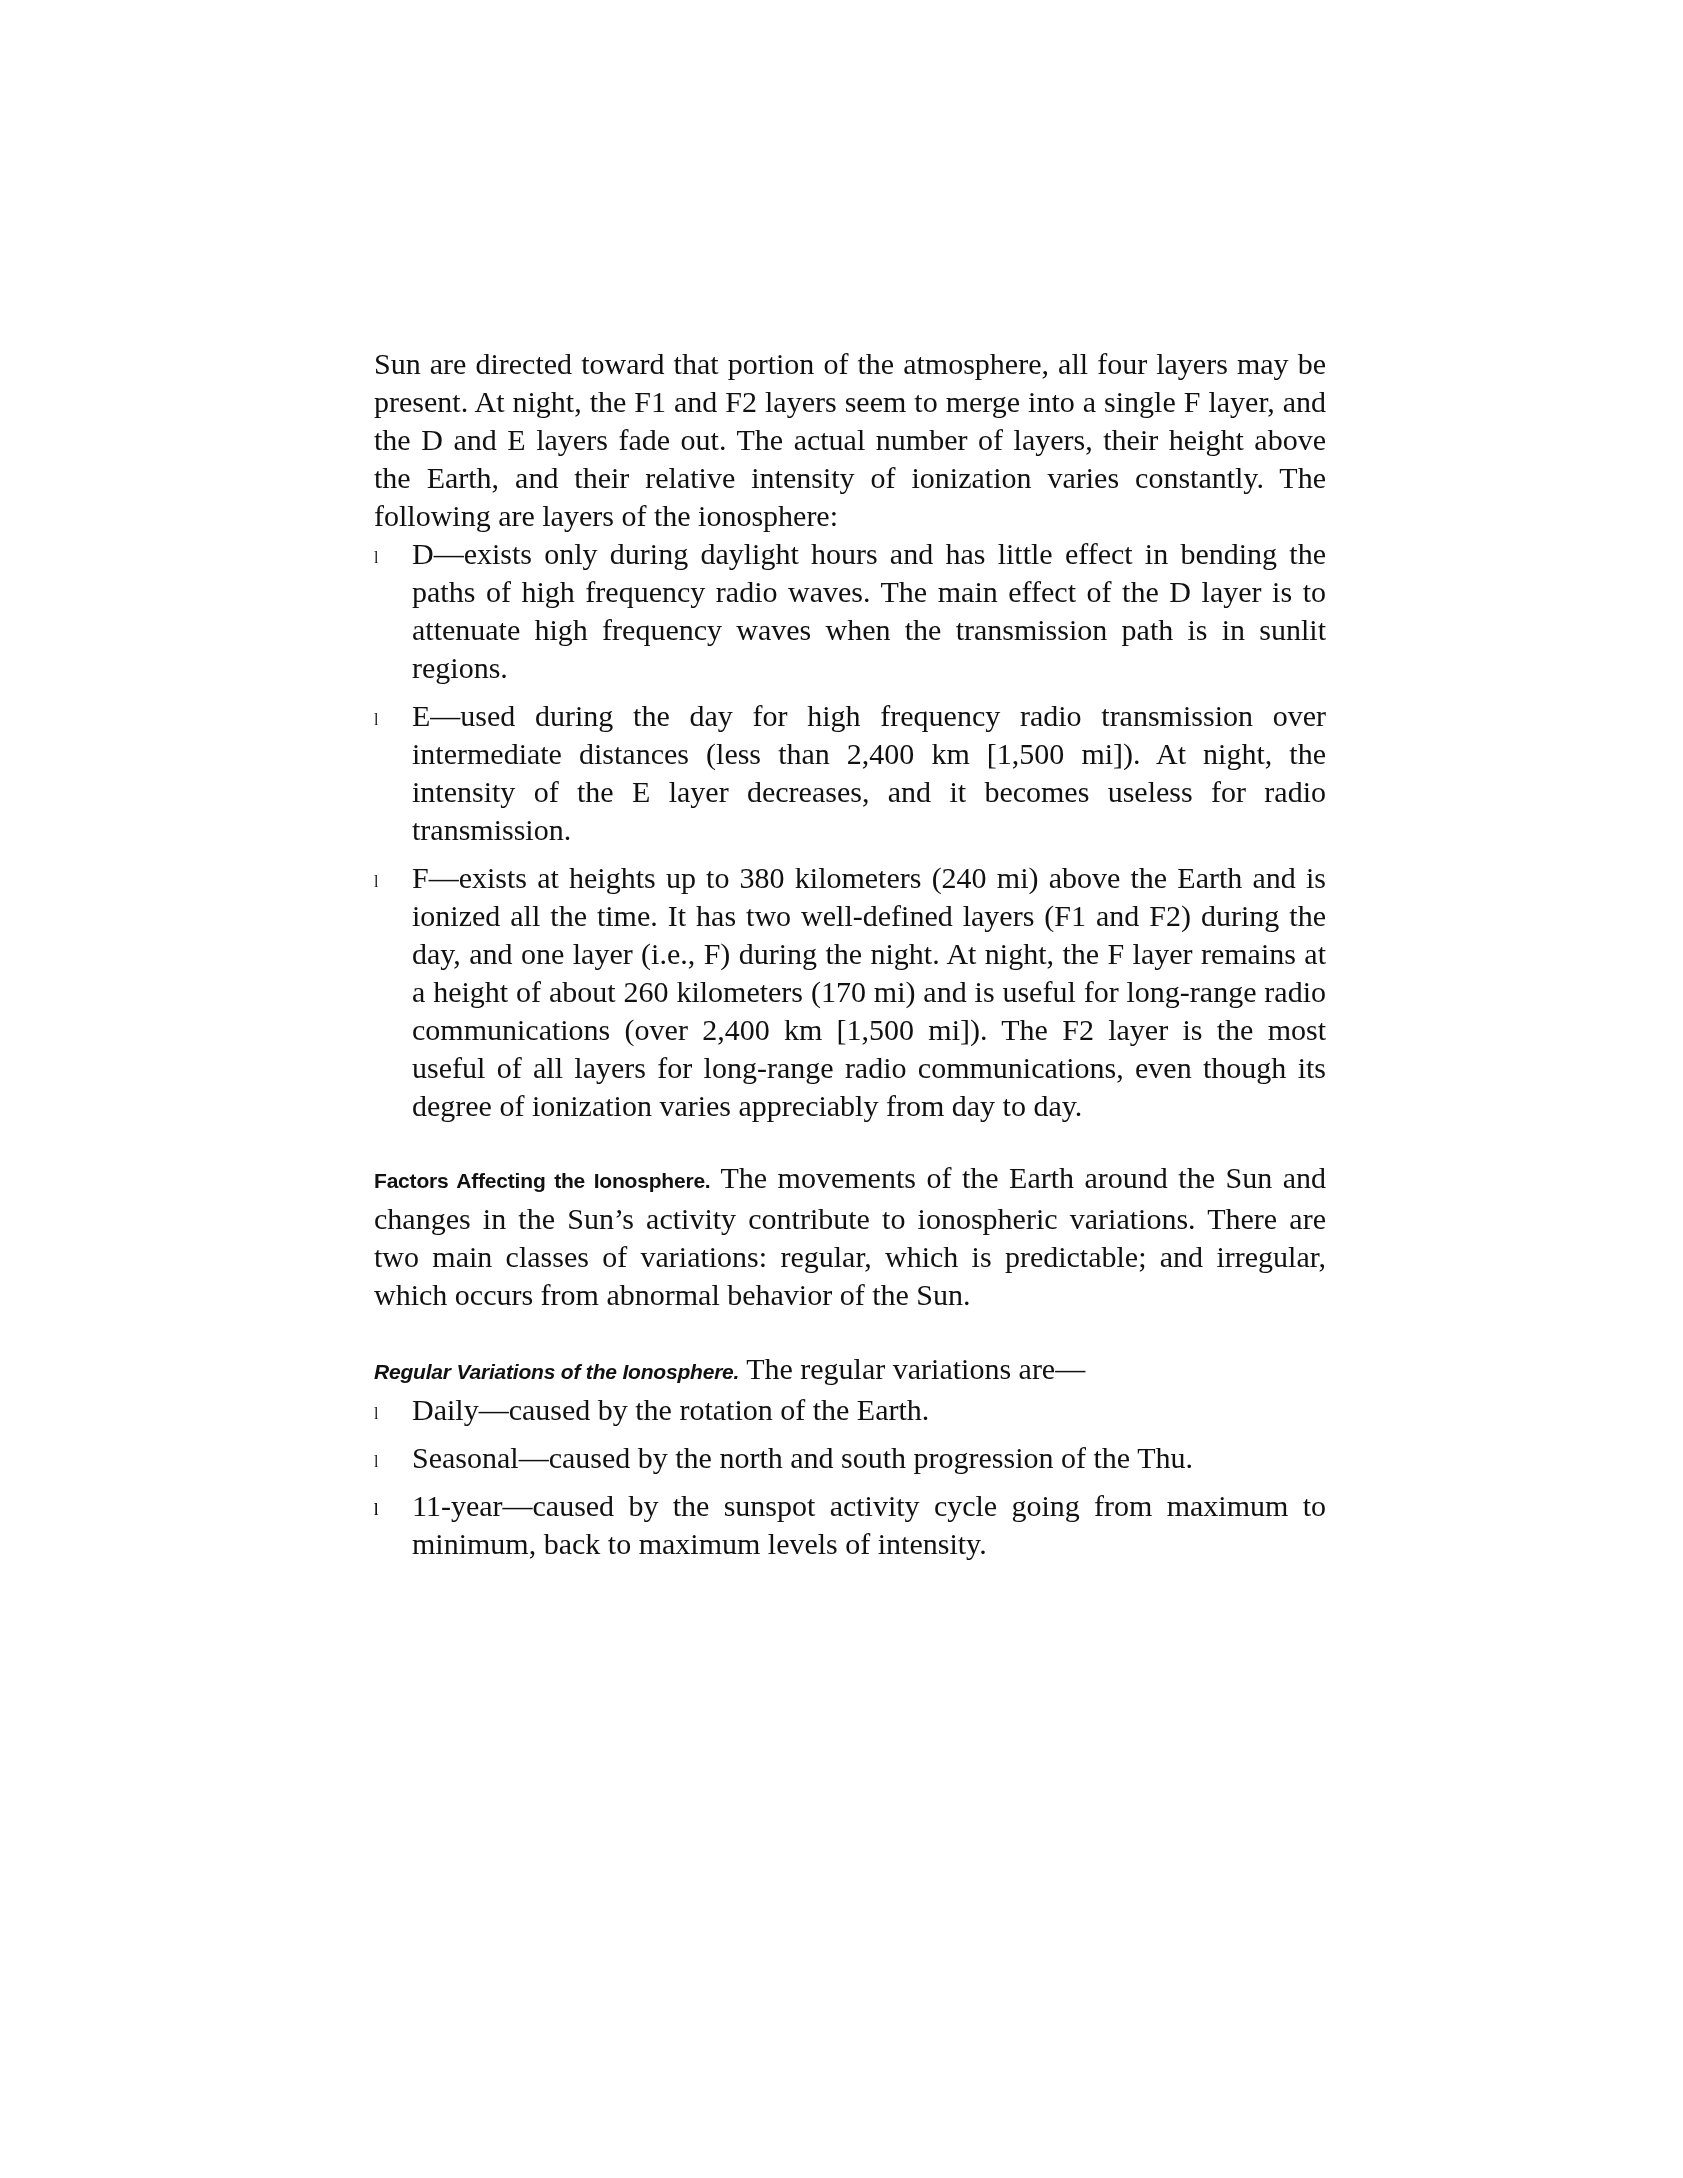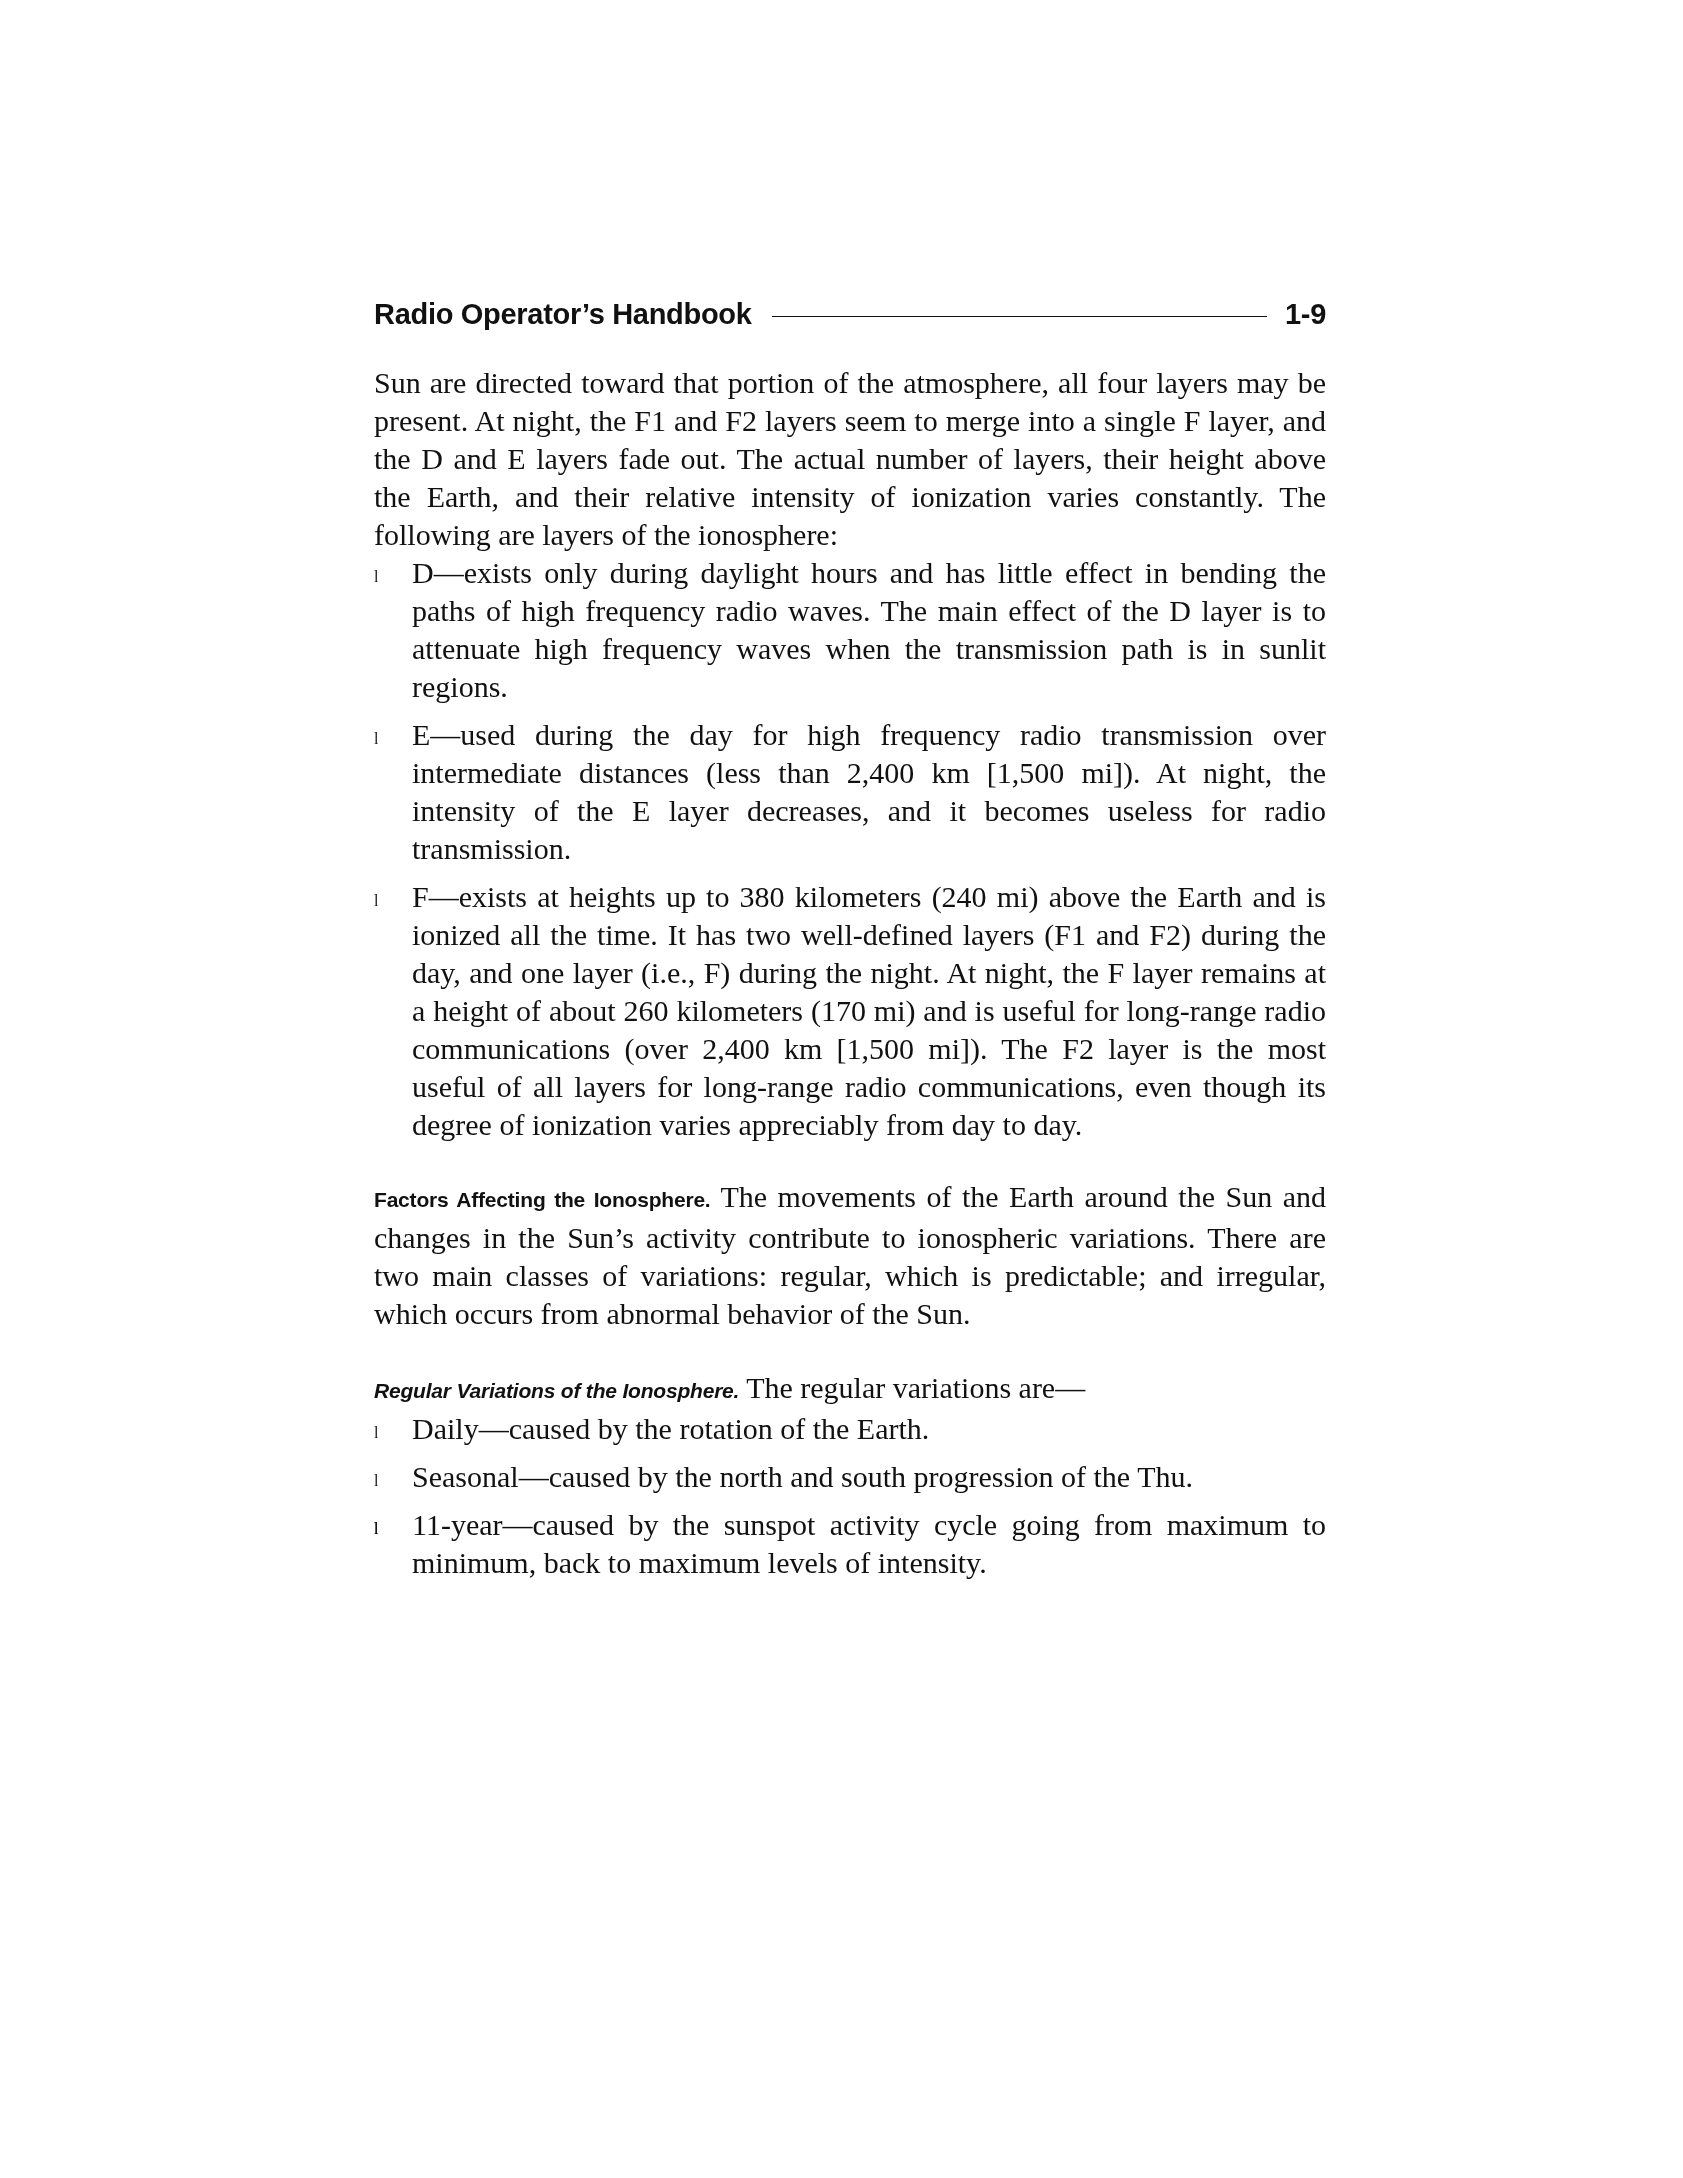--- a/index.html
+++ b/index.html
@@ -39,21 +39,21 @@
     .running-head .folio { white-space: nowrap; }
 
     .body-text {
       font-family: "Liberation Serif", serif;
       font-size: 30px;
       line-height: 38px;
       text-align: justify;
       hyphens: manual;
     }
     p { margin: 0; }
-    .p-intro { margin-top: 29px; }
+    .p-intro { margin-top: 52px; }
 
     ul.bullets {
       list-style: none;
       margin: 0;
       padding: 0;
     }
     ul.bullets li {
       position: relative;
       padding-left: 38px;
       margin-bottom: 10px;
@@ -77,25 +77,20 @@
       font-size: 21px;
       letter-spacing: -0.2px;
     }
     .run-in.italic { font-style: italic; }
   </style>
 </head>
 <body>
 
 <div class="page">
 
-  <div class="running-head">
-    <span class="title">Radio Operator’s Handbook</span>
-    <span class="rule"></span>
-    <span class="folio">1-9</span>
-  </div>
 
   <div class="body-text">
 
     <p class="p-intro">Sun are directed toward that portion of the atmosphere, all four layers may be present. At night, the F1 and F2 layers seem to merge into a sin­gle F layer, and the D and E layers fade out. The actual number of layers, their height above the Earth, and their relative intensity of ionization var­ies constantly. The following are layers of the ionosphere:</p>
 
     <ul class="bullets layers">
       <li>
         <span class="bullet">l</span>
         <span>D—exists only during daylight hours and has little effect in bending the paths of high frequency radio waves. The main effect of the D layer is to attenuate high frequency waves when the transmission path is in sunlit regions.</span>
       </li>

